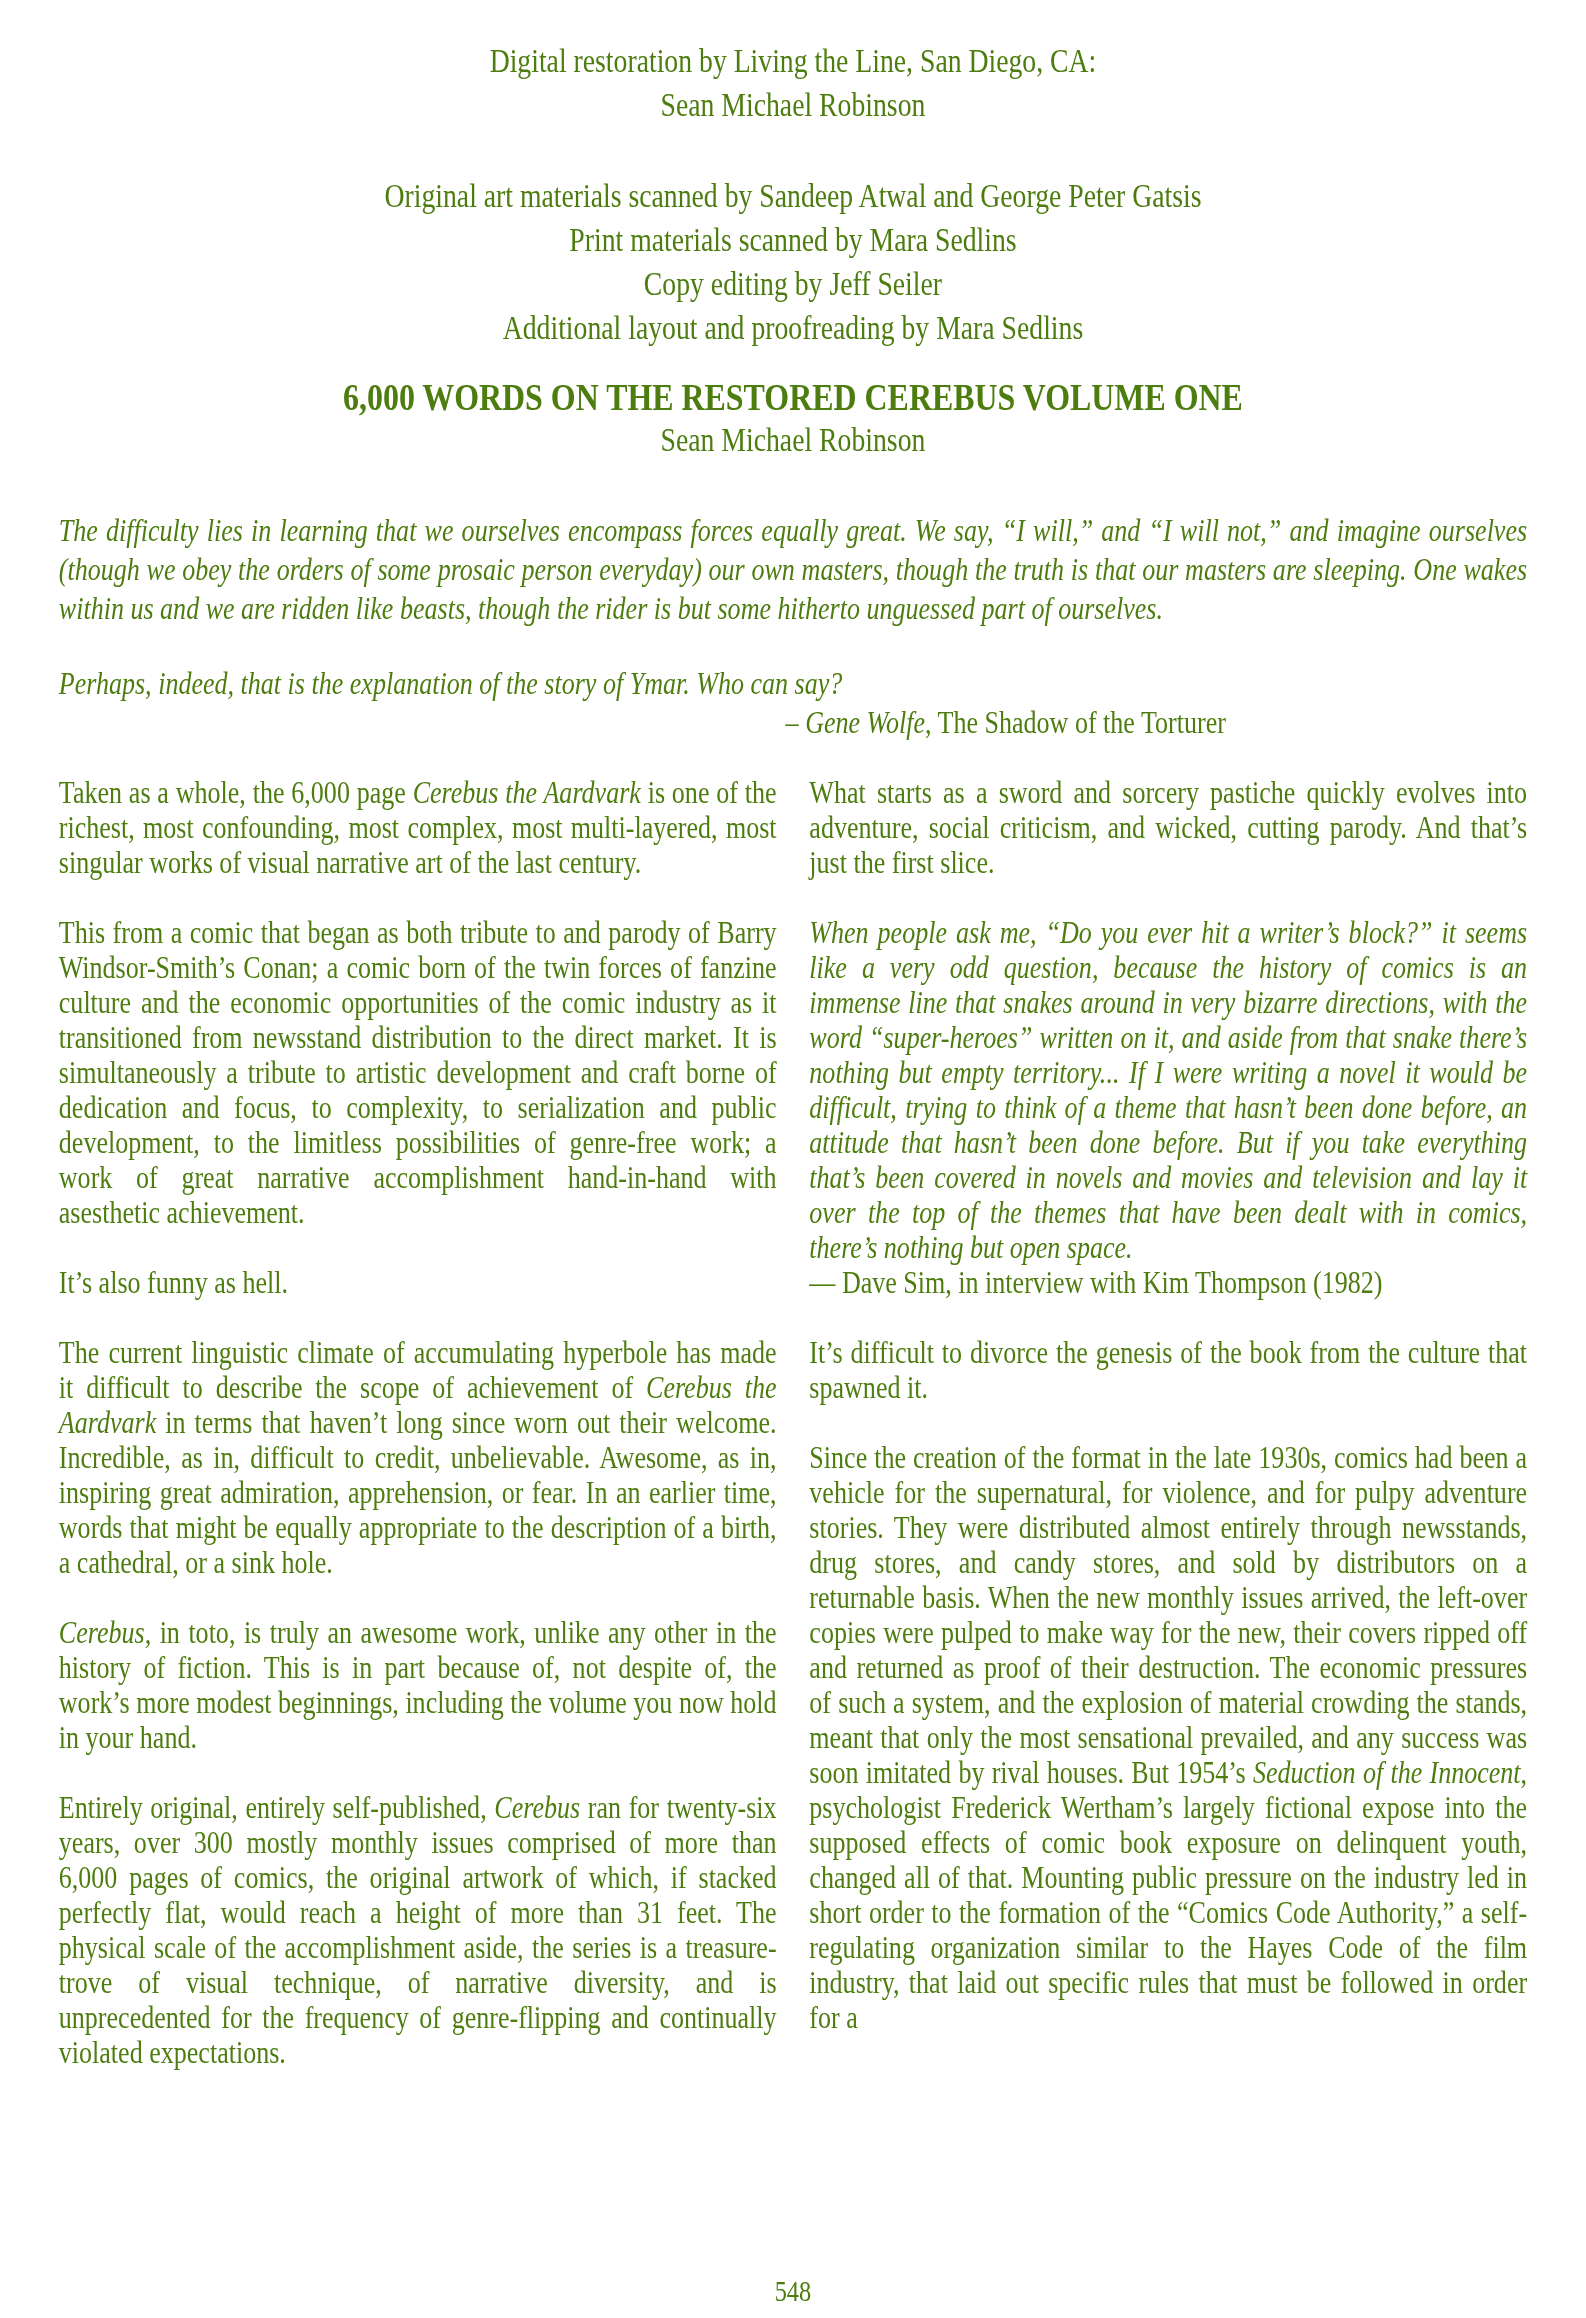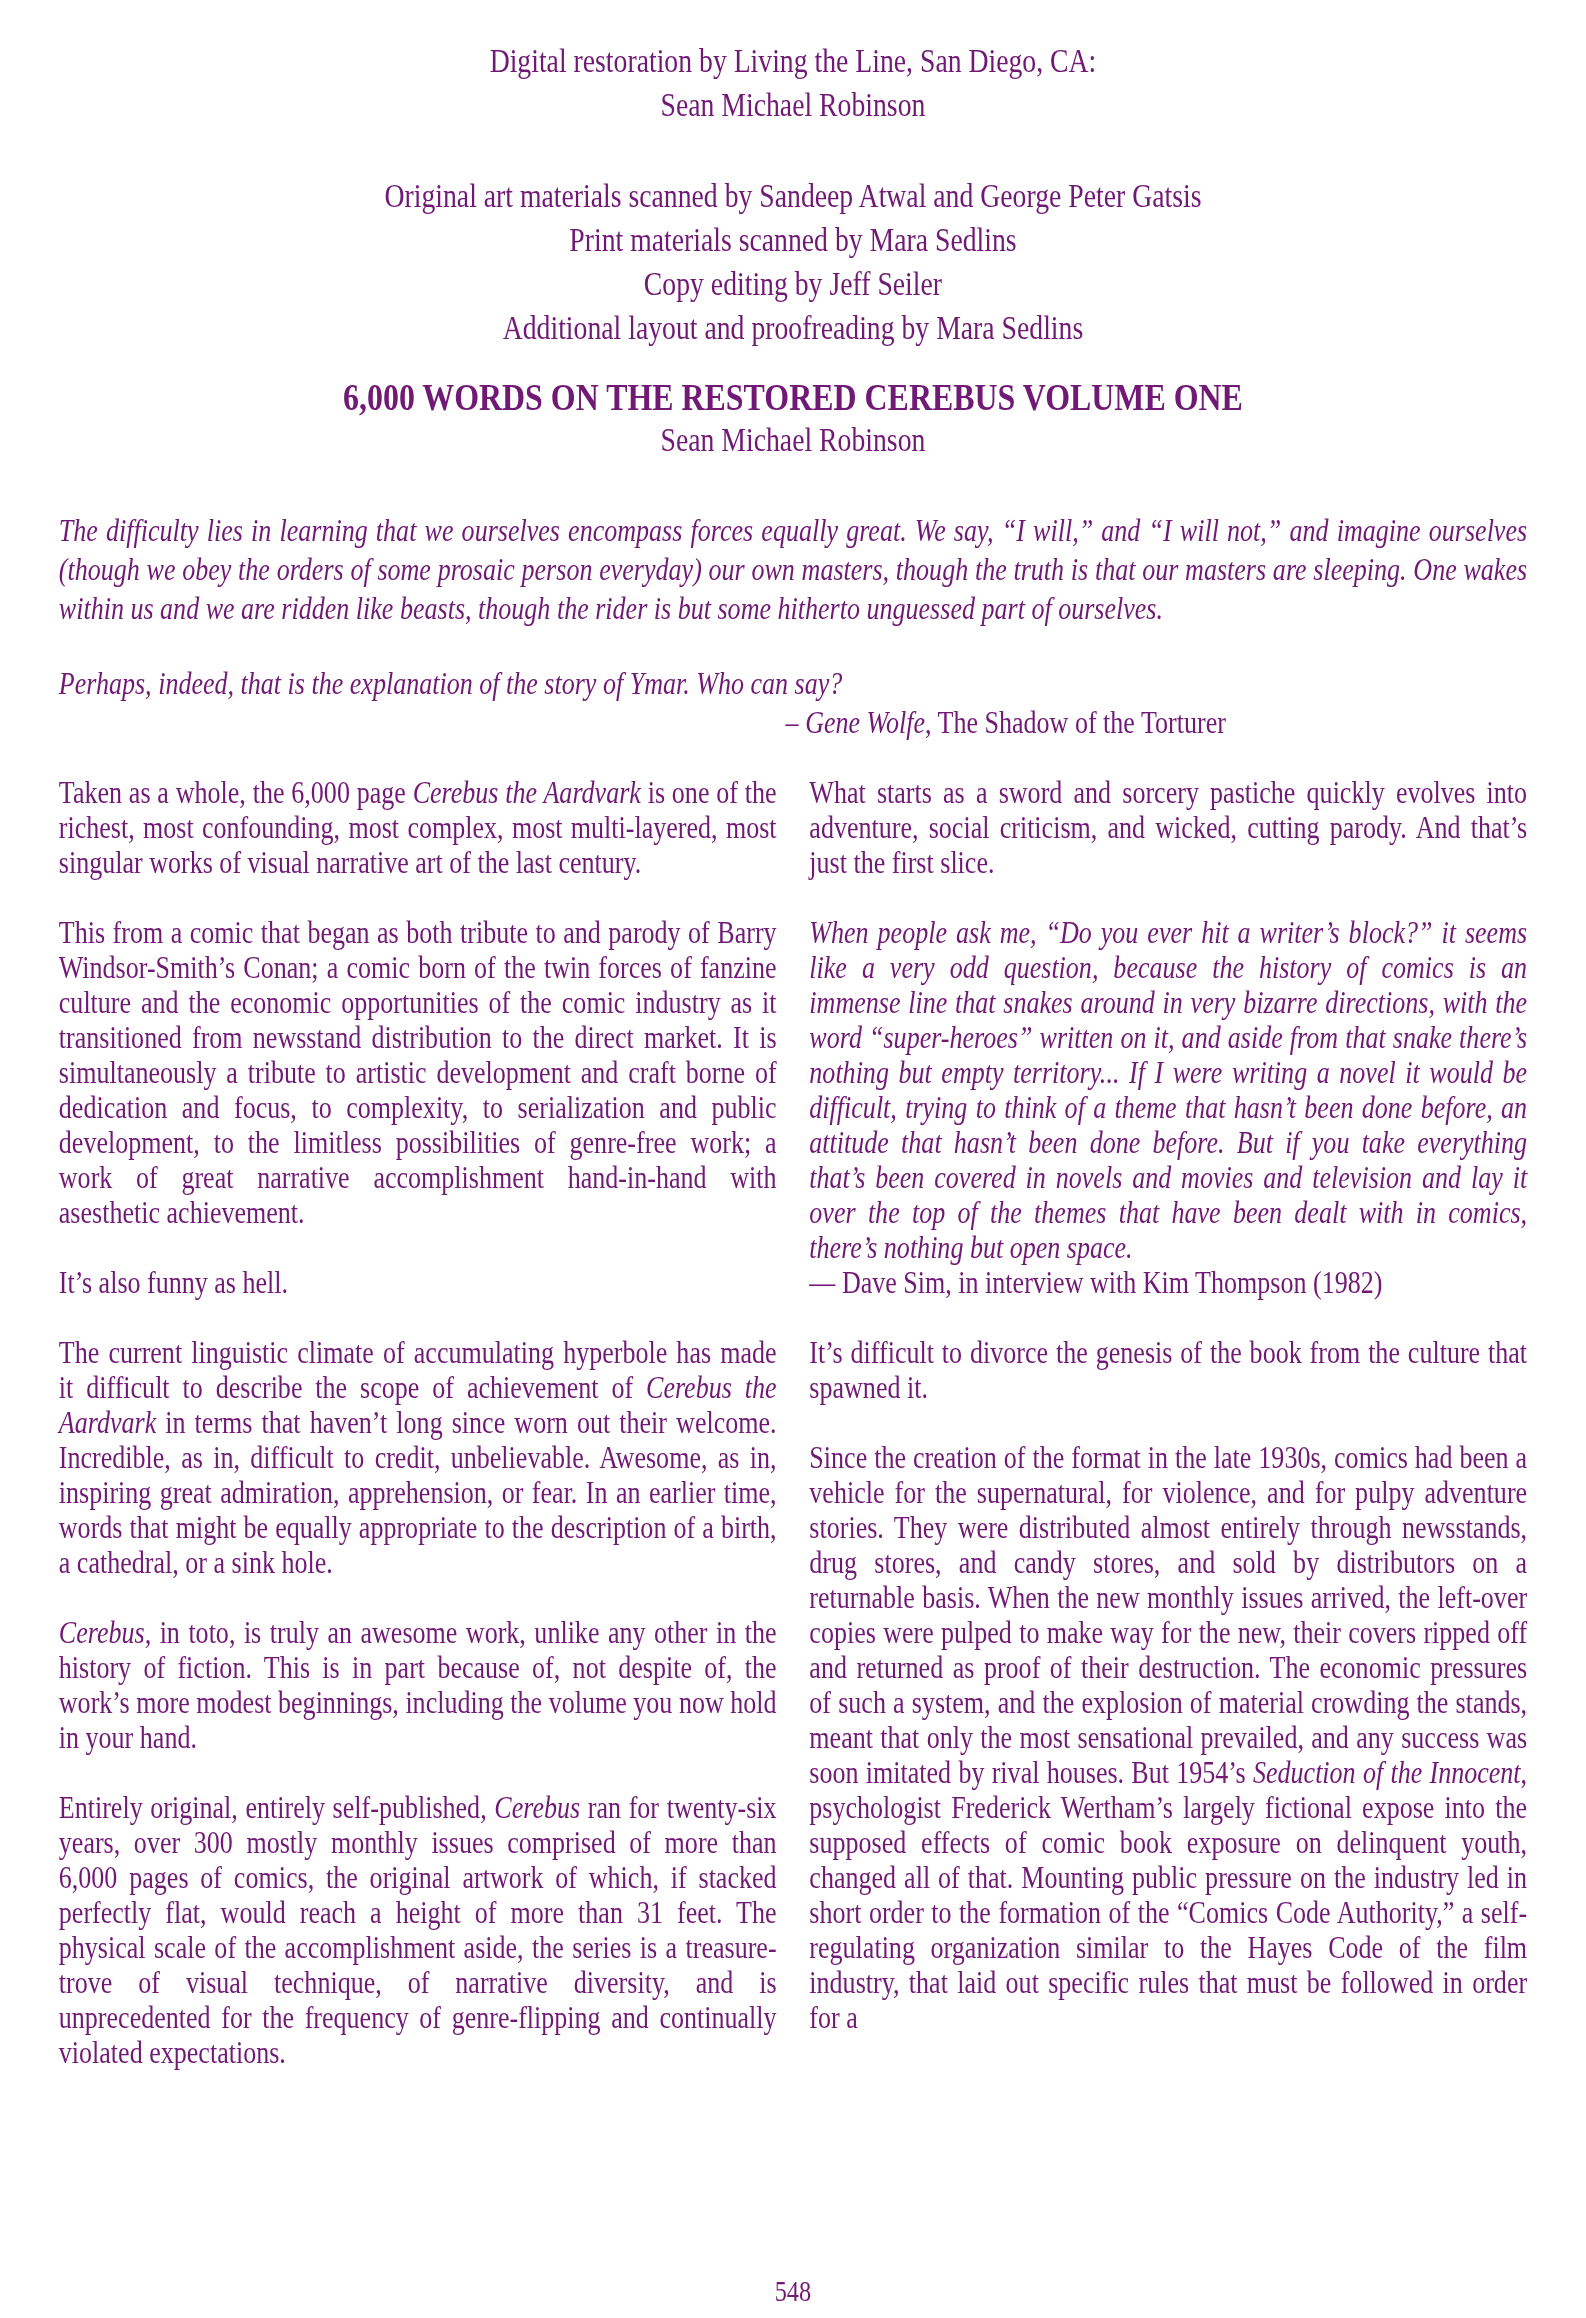--- a/index.html
+++ b/index.html
@@ -5,21 +5,21 @@
   html, body {
     margin: 0;
     padding: 0;
     background: #ffffff;
   }
   .page {
     position: relative;
     width: 1586px;
     height: 2319px;
     background: #ffffff;
-    color: #701a75;
+    color: #4d7c0f;
     overflow: hidden;
     font-family: "Liberation Serif", "DejaVu Serif", serif;
   }
   
   .scale-wrap {
     position: relative;
     width: 1888px;
     min-height: 2319px;
     transform: scaleX(0.84);
     transform-origin: 0 0;

